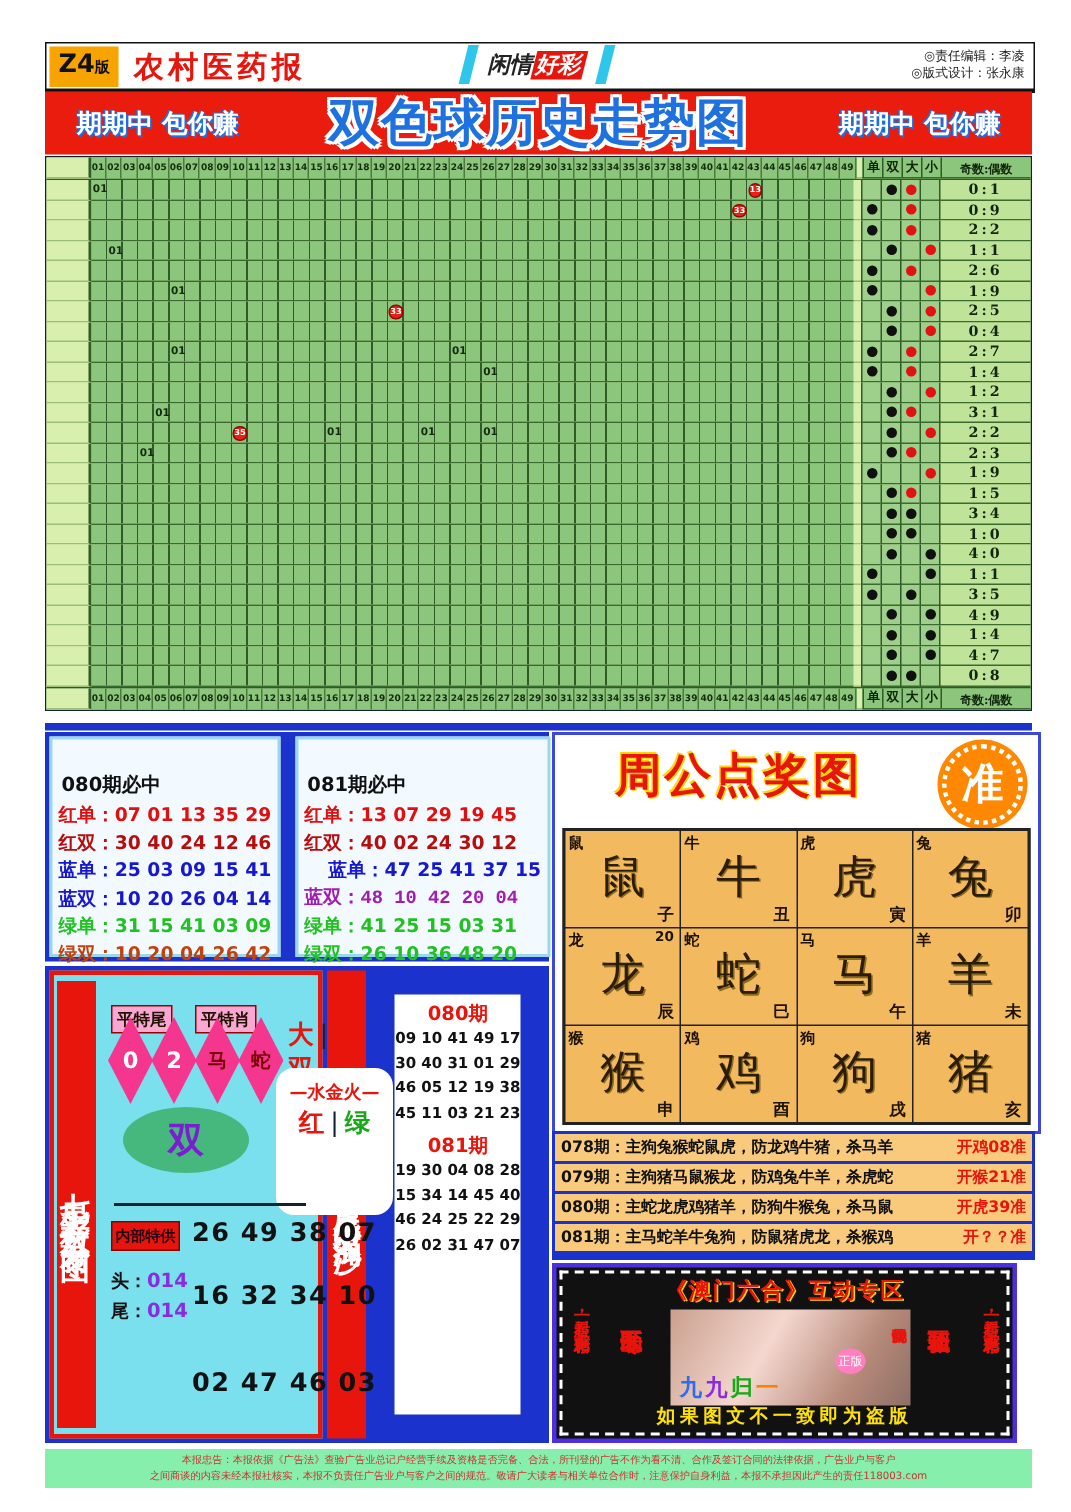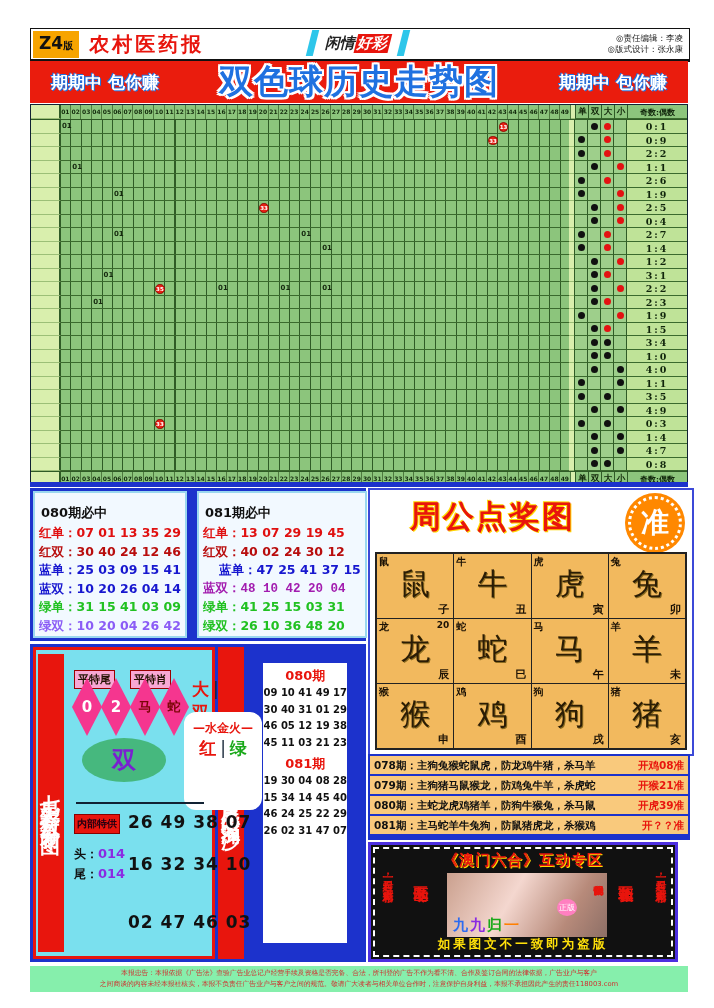--- a/index.html
+++ b/index.html
@@ -49,21 +49,21 @@
   .dot.red{background:#e31212;}
   .mk-text{position:absolute;top:1px;font-size:7px;font-weight:bold;color:#16290f;line-height:11px;}
   .mk-ball{position:absolute;top:2px;width:9.5px;height:9.5px;border-radius:50%;background:#e82015;
            border:1px solid #8d0b04;color:#fff;font-size:5.5px;font-weight:bold;text-align:center;line-height:9px;
            box-sizing:border-box;}
   
   #divider{position:absolute;left:30px;top:482px;width:658px;height:5px;background:#1c32cc;}
   
   #pred-wrap{position:absolute;left:30px;top:488px;width:336px;height:153px;background:#1c32cc;
              display:flex;gap:4px;padding:0;}
-  .pred-box{flex:1;margin:3px;background:#f2f9ff;border:2px solid #9ad7ef;padding:10px 4px;}
+  .pred-box{flex:1;margin:3px;background:#f2f9ff;border:2px solid #9ad7ef;padding:20px 4px;}
   .pred-title{font-size:13px;font-weight:bold;color:#111;margin:1px 0 2px 2px;}
   .pred-line{font-size:12.5px;font-weight:bold;line-height:18.5px;white-space:nowrap;}
   
   #qxc-wrap{position:absolute;left:30px;top:644px;width:336px;height:318px;background:#1c32cc;display:flex;}
   #qxc{margin:3px;width:244px;background:#7ae0ee;border:3px solid #e8150d;display:flex;}
   #qxc-strip{width:26px;background:#e8150d;margin:4px 2px;display:flex;align-items:center;justify-content:center;}
   .vtext{writing-mode:vertical-rl;text-orientation:upright;}
   #qxc-strip span{color:#fff;font-weight:bold;font-size:20px;letter-spacing:6px;}
   #qxc-main{flex:1;position:relative;}
   .qxc-tag{position:absolute;top:20px;background:#f9a8d4;color:#210;font-weight:bold;font-size:11px;padding:1px 3px;border:1px solid #900;}
@@ -541,36 +541,20 @@
           <div class="dot black"></div>
         </div>
         <div class="c-dot"></div>
         <div class="c-dot">
           <div class="dot black"></div>
         </div>
         <div class="c-ratio">4:9</div>
       </div>
       <div class="crow">
         <div class="c-label"></div>
-        <div class="c-grid">
-          <div class="mk-ball" style="left: 94.19px;">33</div>
-        </div>
-        <div class="c-spacer"></div>
-        <div class="c-dot">
-          <div class="dot black"></div>
-        </div>
-        <div class="c-dot"></div>
-        <div class="c-dot">
-          <div class="dot black"></div>
-        </div>
-        <div class="c-dot"></div>
-        <div class="c-ratio">0:3</div>
-      </div>
-      <div class="crow">
-        <div class="c-label"></div>
         <div class="c-grid"></div>
         <div class="c-spacer"></div>
         <div class="c-dot"></div>
         <div class="c-dot">
           <div class="dot black"></div>
         </div>
         <div class="c-dot"></div>
         <div class="c-dot">
           <div class="dot black"></div>
         </div>
@@ -669,21 +653,21 @@
   <div id="divider"></div>
 
   <div id="pred-wrap">
     <div class="pred-box" id="pred1">
       <div class="pred-title">080期必中</div>
     <div class="pred-line" style="color: rgb(224, 16, 16);">红单：07 01 13 35 29</div>
         <div class="pred-line" style="color: rgb(184, 13, 13);">红双：30 40 24 12 46</div>
         <div class="pred-line" style="color: rgb(23, 23, 207);">蓝单：25 03 09 15 41</div>
         <div class="pred-line" style="color: rgb(23, 23, 207);">蓝双：10 20 26 04 14</div>
         <div class="pred-line" style="color: rgb(33, 193, 33);">绿单：31 15 41 03 09</div>
-        <div class="pred-line" style="color: #8b5cf6;">绿双：10 20 04 26 42</div>
+        <div class="pred-line" style="color: #c2410c;">绿双：10 20 04 26 42</div>
       </div>
     <div class="pred-box" id="pred2">
       <div class="pred-title">081期必中</div>
     <div class="pred-line" style="color: rgb(224, 16, 16);">红单：13 07 29 19 45</div>
         <div class="pred-line" style="color: rgb(184, 13, 13);">红双：40 02 24 30 12</div>
         <div class="pred-line" style="color: rgb(23, 23, 207); margin-left: 16px;">蓝单：47 25 41 37 15</div>
         <div class="pred-line" style="color: #a21caf; font-family: Liberation Mono, monospace;">蓝双：48 10 42 20 04</div>
         <div class="pred-line" style="color: rgb(33, 193, 33);">绿单：41 25 15 03 31</div>
         <div class="pred-line" style="color: rgb(33, 193, 33);">绿双：26 10 36 48 20</div>
       </div>

